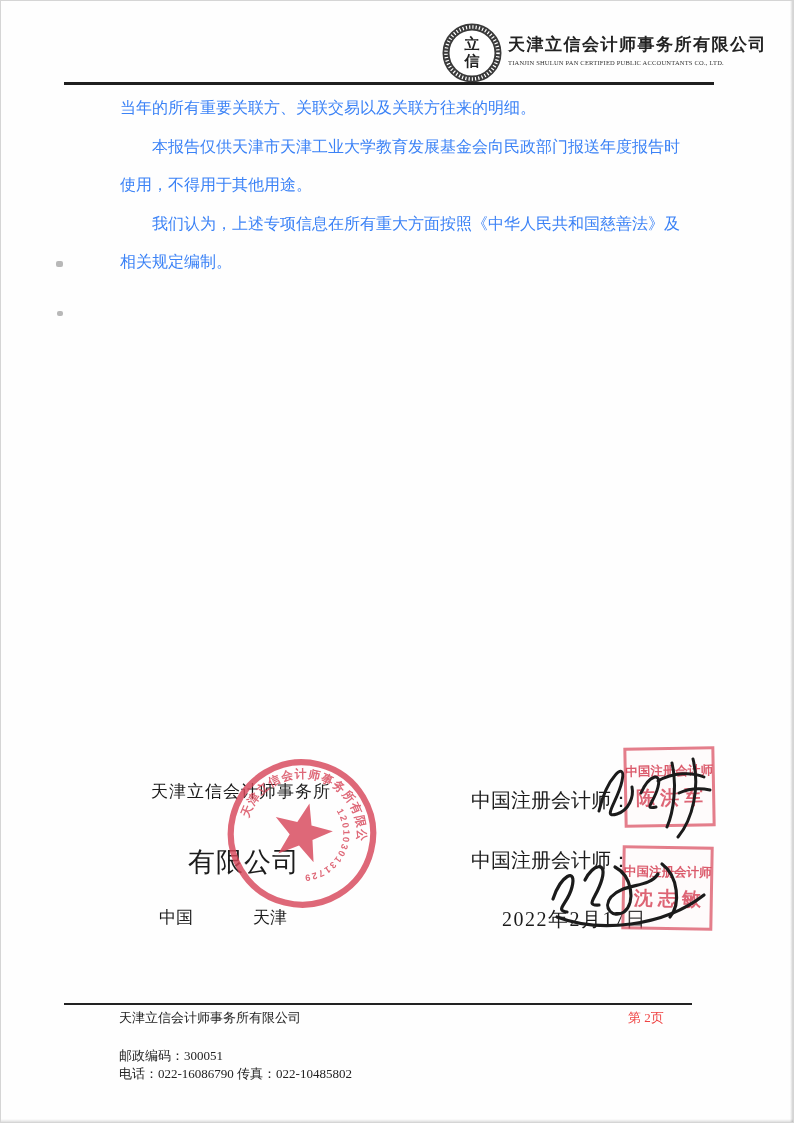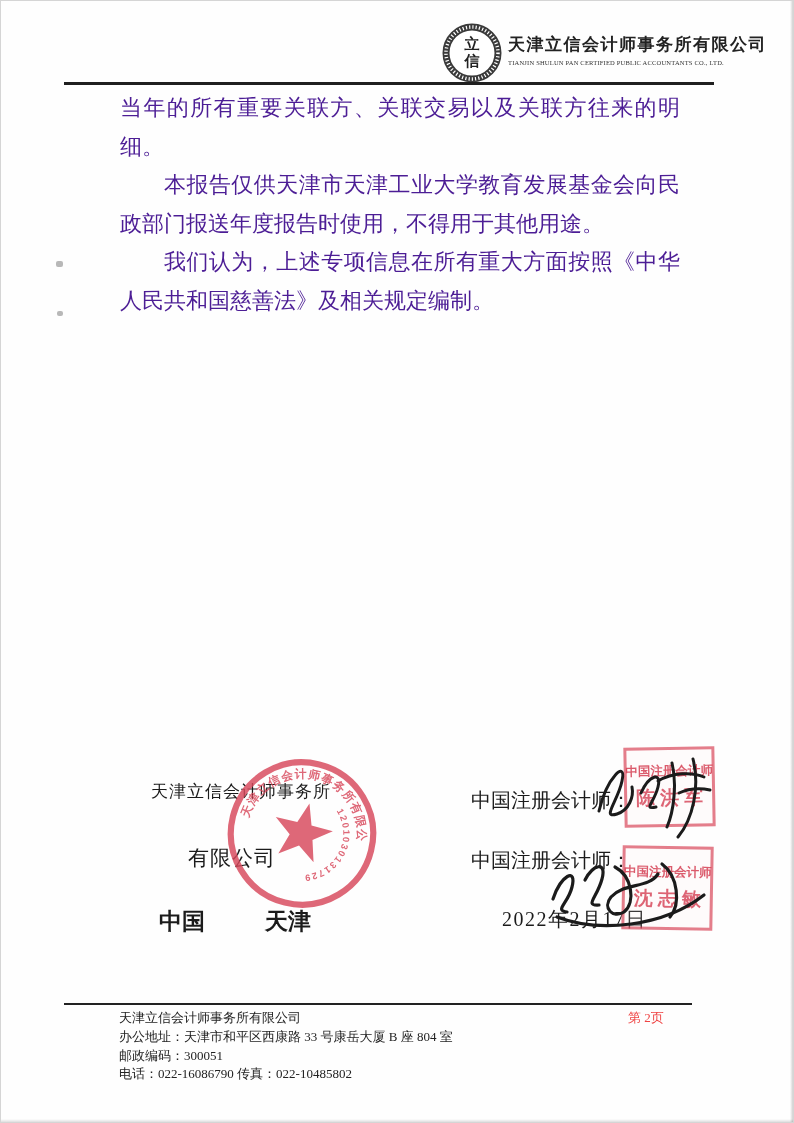--- a/index.html
+++ b/index.html
@@ -38,31 +38,31 @@
     color: #333; white-space: nowrap; font-family: "Liberation Serif", serif;
   }
   .header-rule {
     position: absolute; left: 63px; top: 81px; width: 650px; height: 3px;
     background: #1f1f1f;
   }
 
   
   .body-text {
     position: absolute; left: 119px; top: 88px; width: 560px;
-    font-size: 22px; line-height: 38.6px; color: #4c1d95;
+    font-size: 16px; line-height: 38.6px; color: #3b82f6;
     text-align: justify;
   }
   .body-text p { margin: 0; }
   .body-text p.indent { text-indent: 2em; }
 
   
   .sig-abs { position: absolute; white-space: nowrap; }
   .firm-1 { left: 124px; top: 779px; font-size: 17px; letter-spacing: 1px; margin-left: 26px; }
-  .firm-2 { left: 187px; top: 843px; font-size: 21px; letter-spacing: 1px; }
-  .loc    { left: 158px; top: 905px; font-size: 23px; font-weight: bold; }
+  .firm-2 { left: 187px; top: 843px; font-size: 27px; letter-spacing: 1px; }
+  .loc    { left: 158px; top: 905px; font-size: 17px; }
   .loc .gap { display: inline-block; width: 60px; }
   .cpa-label-1 { left: 470px; top: 786px; font-size: 20px; }
   .cpa-label-2 { left: 470px; top: 846px; font-size: 20px; }
   .report-date { left: 478px; top: 905px; font-size: 20px; letter-spacing: 1.5px; margin-left: 23px; }
 
   .company-seal { position: absolute; left: 218px; top: 752px; width: 165px; height: 165px; }
 
   .cpa-stamp {
     position: absolute; width: 91px;
     border: 3px solid rgba(216, 72, 91, .70);
@@ -173,21 +173,20 @@
       <path d="M44,133 C52,117 66,114 61,132 C56,151 43,159 58,158"></path>
       <path d="M74,120 C91,129 95,155 83,165 C72,172 61,161 70,150 C84,135 107,142 117,127"></path>
       <path d="M121,117 C137,129 140,157 129,170"></path>
       <path d="M16,170 C58,186 122,180 163,148"></path>
     </g>
   </svg>
 
   <div class="footer-rule"></div>
   <div class="foot foot-1">天津立信会计师事务所有限公司</div>
   <div class="page-num">第 2页</div>
-  <div class="foot foot-2">办公地址：天津市和平区西康路 33 号康岳大厦 B 座 804 室</div>
   <div class="foot foot-3">邮政编码：300051</div>
   <div class="foot foot-4">
     <span>电话：022-16086790</span>
     <span>传真：022-10485802</span>
   </div>
 
   <div class="speck speck-1"></div>
   <div class="speck speck-2"></div>
   <div class="page-edge-right"></div>
   <div class="page-edge-bottom"></div>

